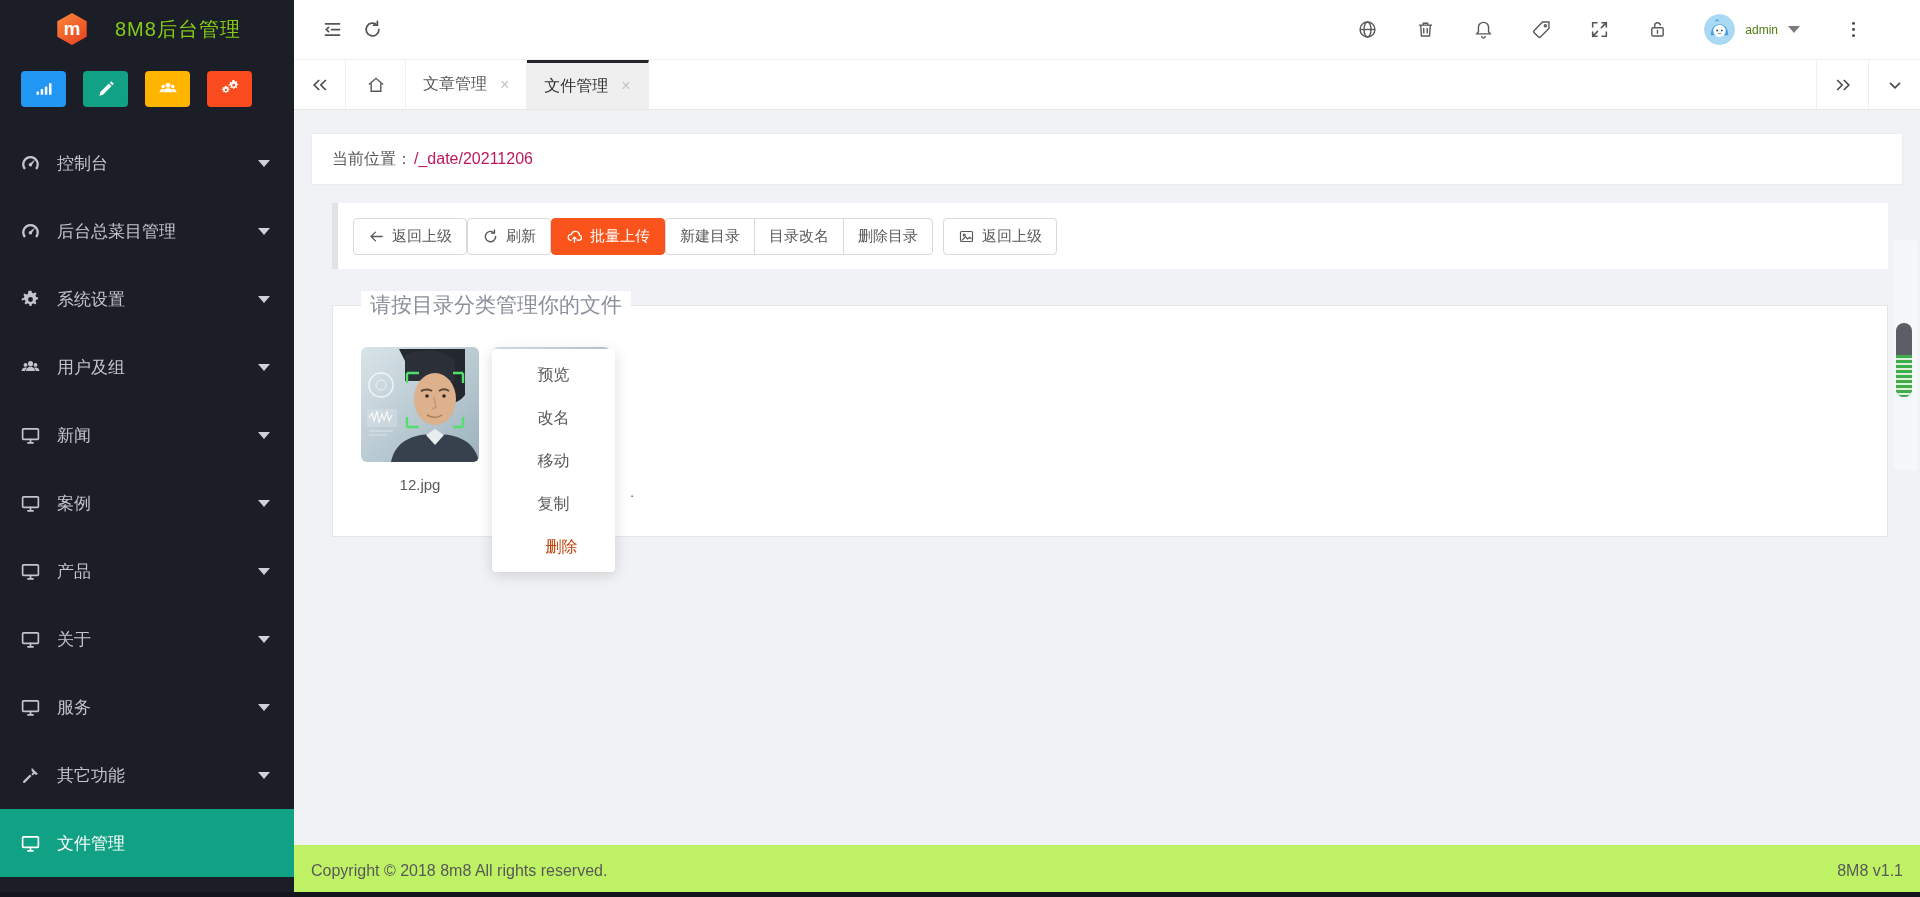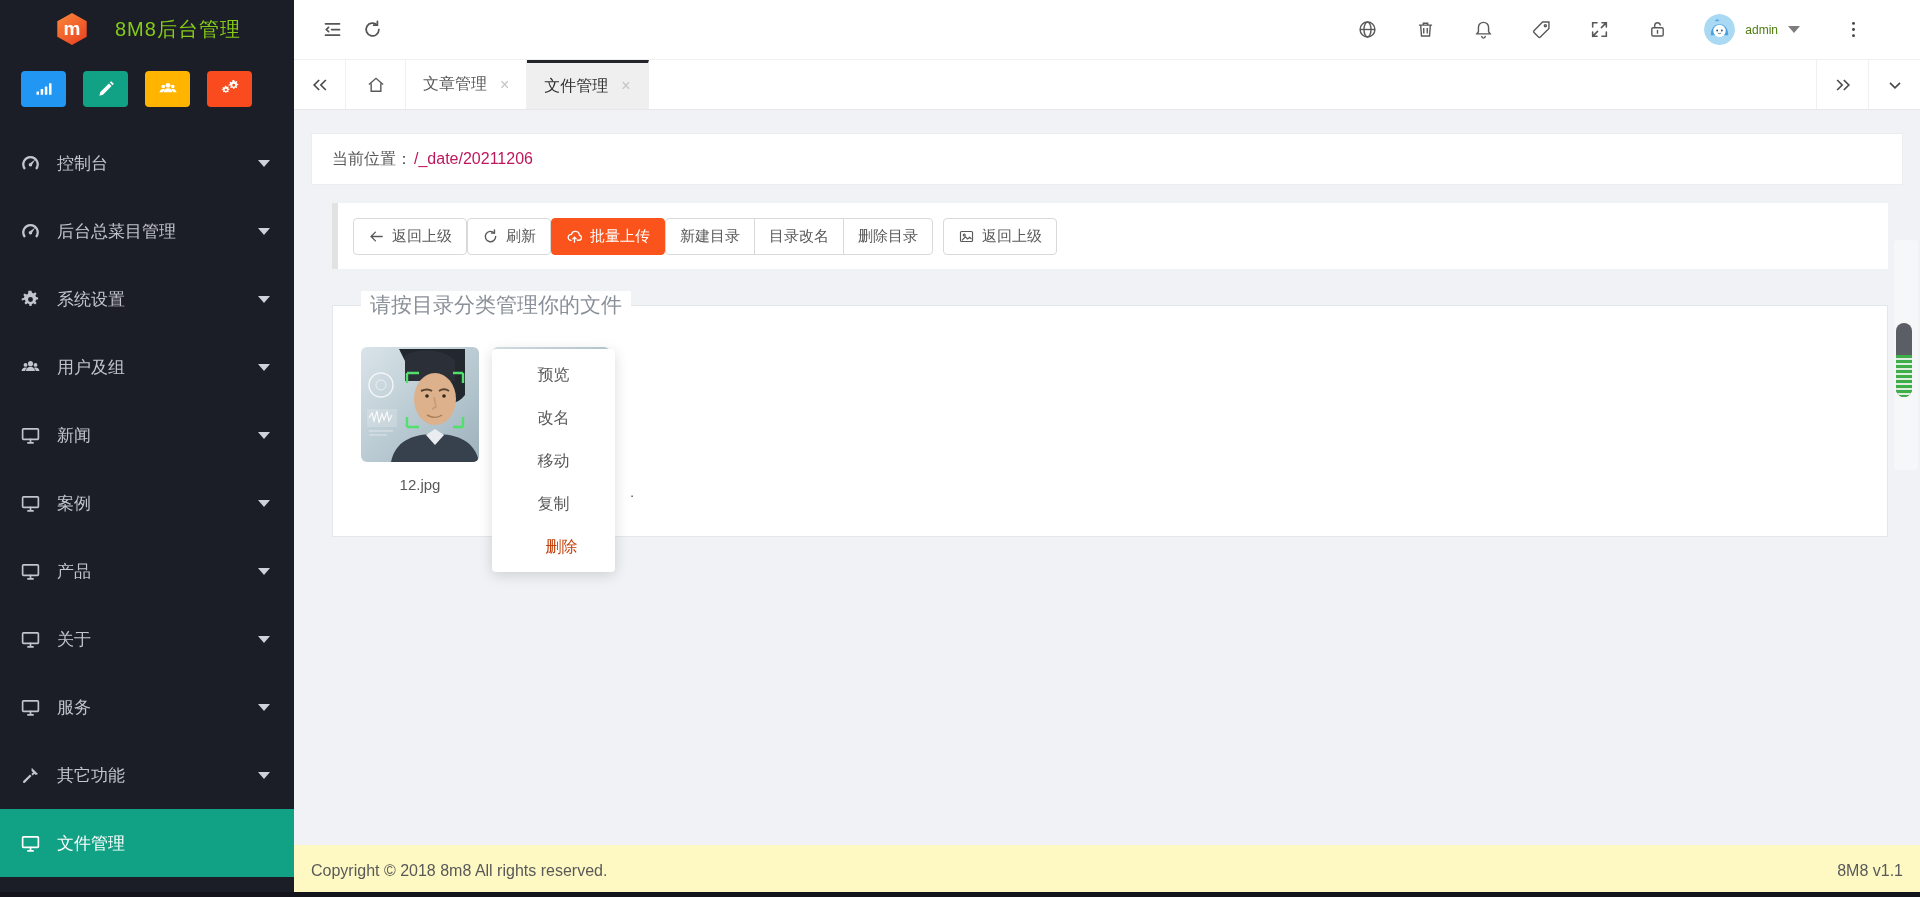--- a/index.html
+++ b/index.html
@@ -109,21 +109,21 @@
   .ctx-menu {
     position:absolute; left:492px; top:349px; width:123px; z-index:20;
     background:#fff; border-radius:4px;
     box-shadow:0 3px 14px rgba(0,0,0,.15);
     padding:4px 0;
   }
   .ctx-item { height:43px; line-height:43px; text-align:center; font-size:16px; color:#595959; cursor:pointer; }
   .ctx-item.danger { color:#f5222d; }
 
   .footer {
-    flex:0 0 52px; background:#fef9c3; display:flex; align-items:center;
+    flex:0 0 52px; background:#bef264; display:flex; align-items:center;
     justify-content:space-between; padding:0 17px; font-size:16px; color:#595959;
   }
 
   .scrollbar-track { position:absolute; right:2px; top:240px; width:24px; height:230px; background:#f6f7f9; z-index:30; border-radius:4px; }
   .scrollbar-thumb {
     position:absolute; right:8px; top:323px; width:16px; height:74px; z-index:31;
     border-radius:8px; overflow:hidden; cursor:pointer; background:#5b5e64;
   }
   .scrollbar-thumb .thumb-stripes {
     position:absolute; left:0; bottom:0; width:100%; height:42px;

